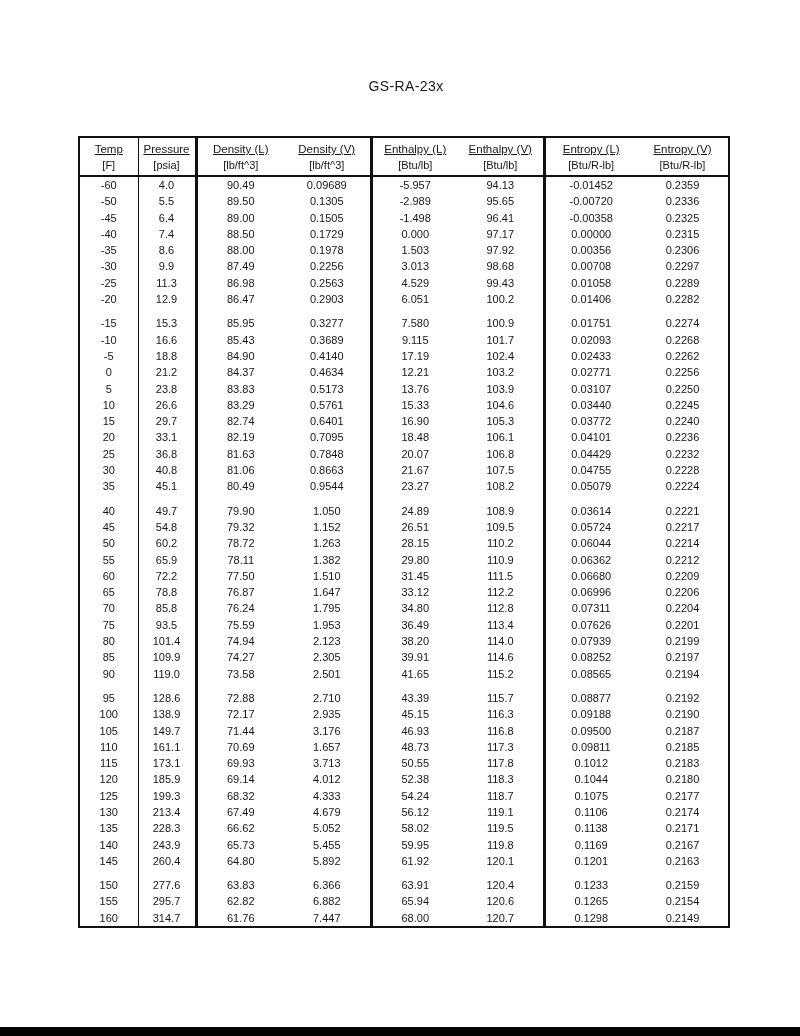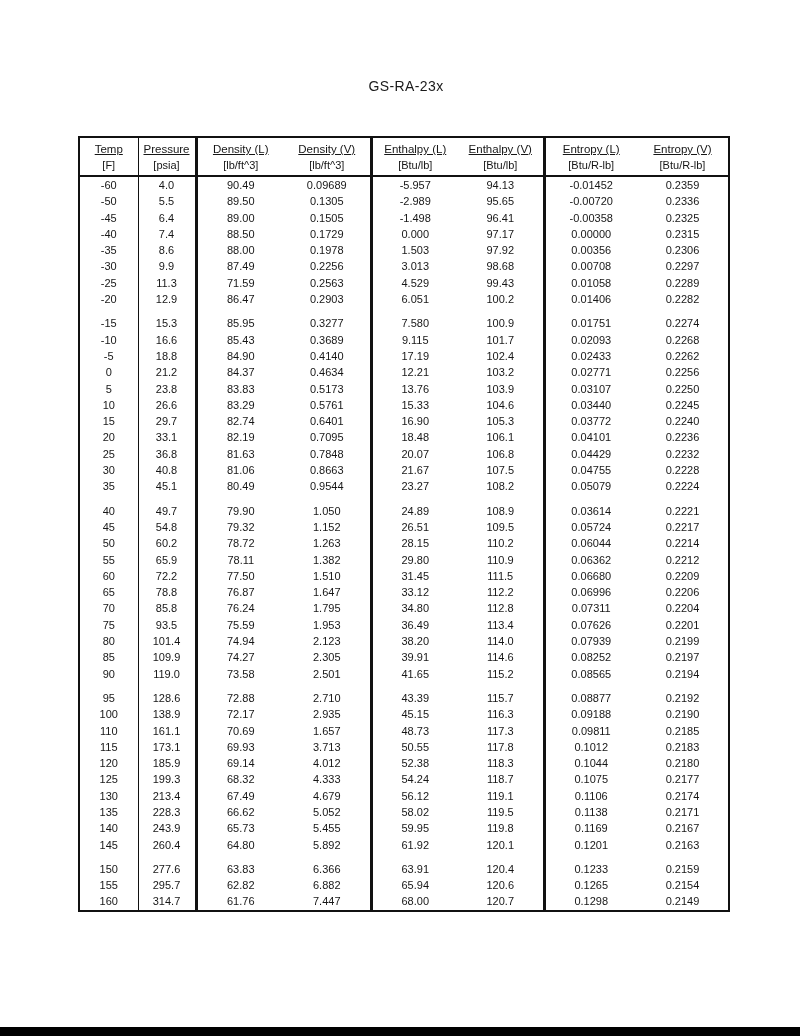--- a/index.html
+++ b/index.html
@@ -151,21 +151,21 @@
           <td class="">87.49</td>
           <td class="sep-b">0.2256</td>
           <td class="">3.013</td>
           <td class="sep-b">98.68</td>
           <td class="">0.00708</td>
           <td class="">0.2297</td>
         </tr>
         <tr>
           <td class="sep-a">-25</td>
           <td class="sep-b">11.3</td>
-          <td class="">71.59</td>
+          <td class="">86.98</td>
           <td class="sep-b">0.2563</td>
           <td class="">4.529</td>
           <td class="sep-b">99.43</td>
           <td class="">0.01058</td>
           <td class="">0.2289</td>
         </tr>
         <tr>
           <td class="sep-a">-20</td>
           <td class="sep-b">12.9</td>
           <td class="">86.47</td>
@@ -439,20 +439,30 @@
           <td class="sep-a">100</td>
           <td class="sep-b">138.9</td>
           <td class="">72.17</td>
           <td class="sep-b">2.935</td>
           <td class="">45.15</td>
           <td class="sep-b">116.3</td>
           <td class="">0.09188</td>
           <td class="">0.2190</td>
         </tr>
         <tr>
+          <td class="sep-a">105</td>
+          <td class="sep-b">149.7</td>
+          <td class="">71.44</td>
+          <td class="sep-b">3.176</td>
+          <td class="">46.93</td>
+          <td class="sep-b">116.8</td>
+          <td class="">0.09500</td>
+          <td class="">0.2187</td>
+        </tr>
+        <tr>
           <td class="sep-a">110</td>
           <td class="sep-b">161.1</td>
           <td class="">70.69</td>
           <td class="sep-b">1.657</td>
           <td class="">48.73</td>
           <td class="sep-b">117.3</td>
           <td class="">0.09811</td>
           <td class="">0.2185</td>
         </tr>
         <tr>

